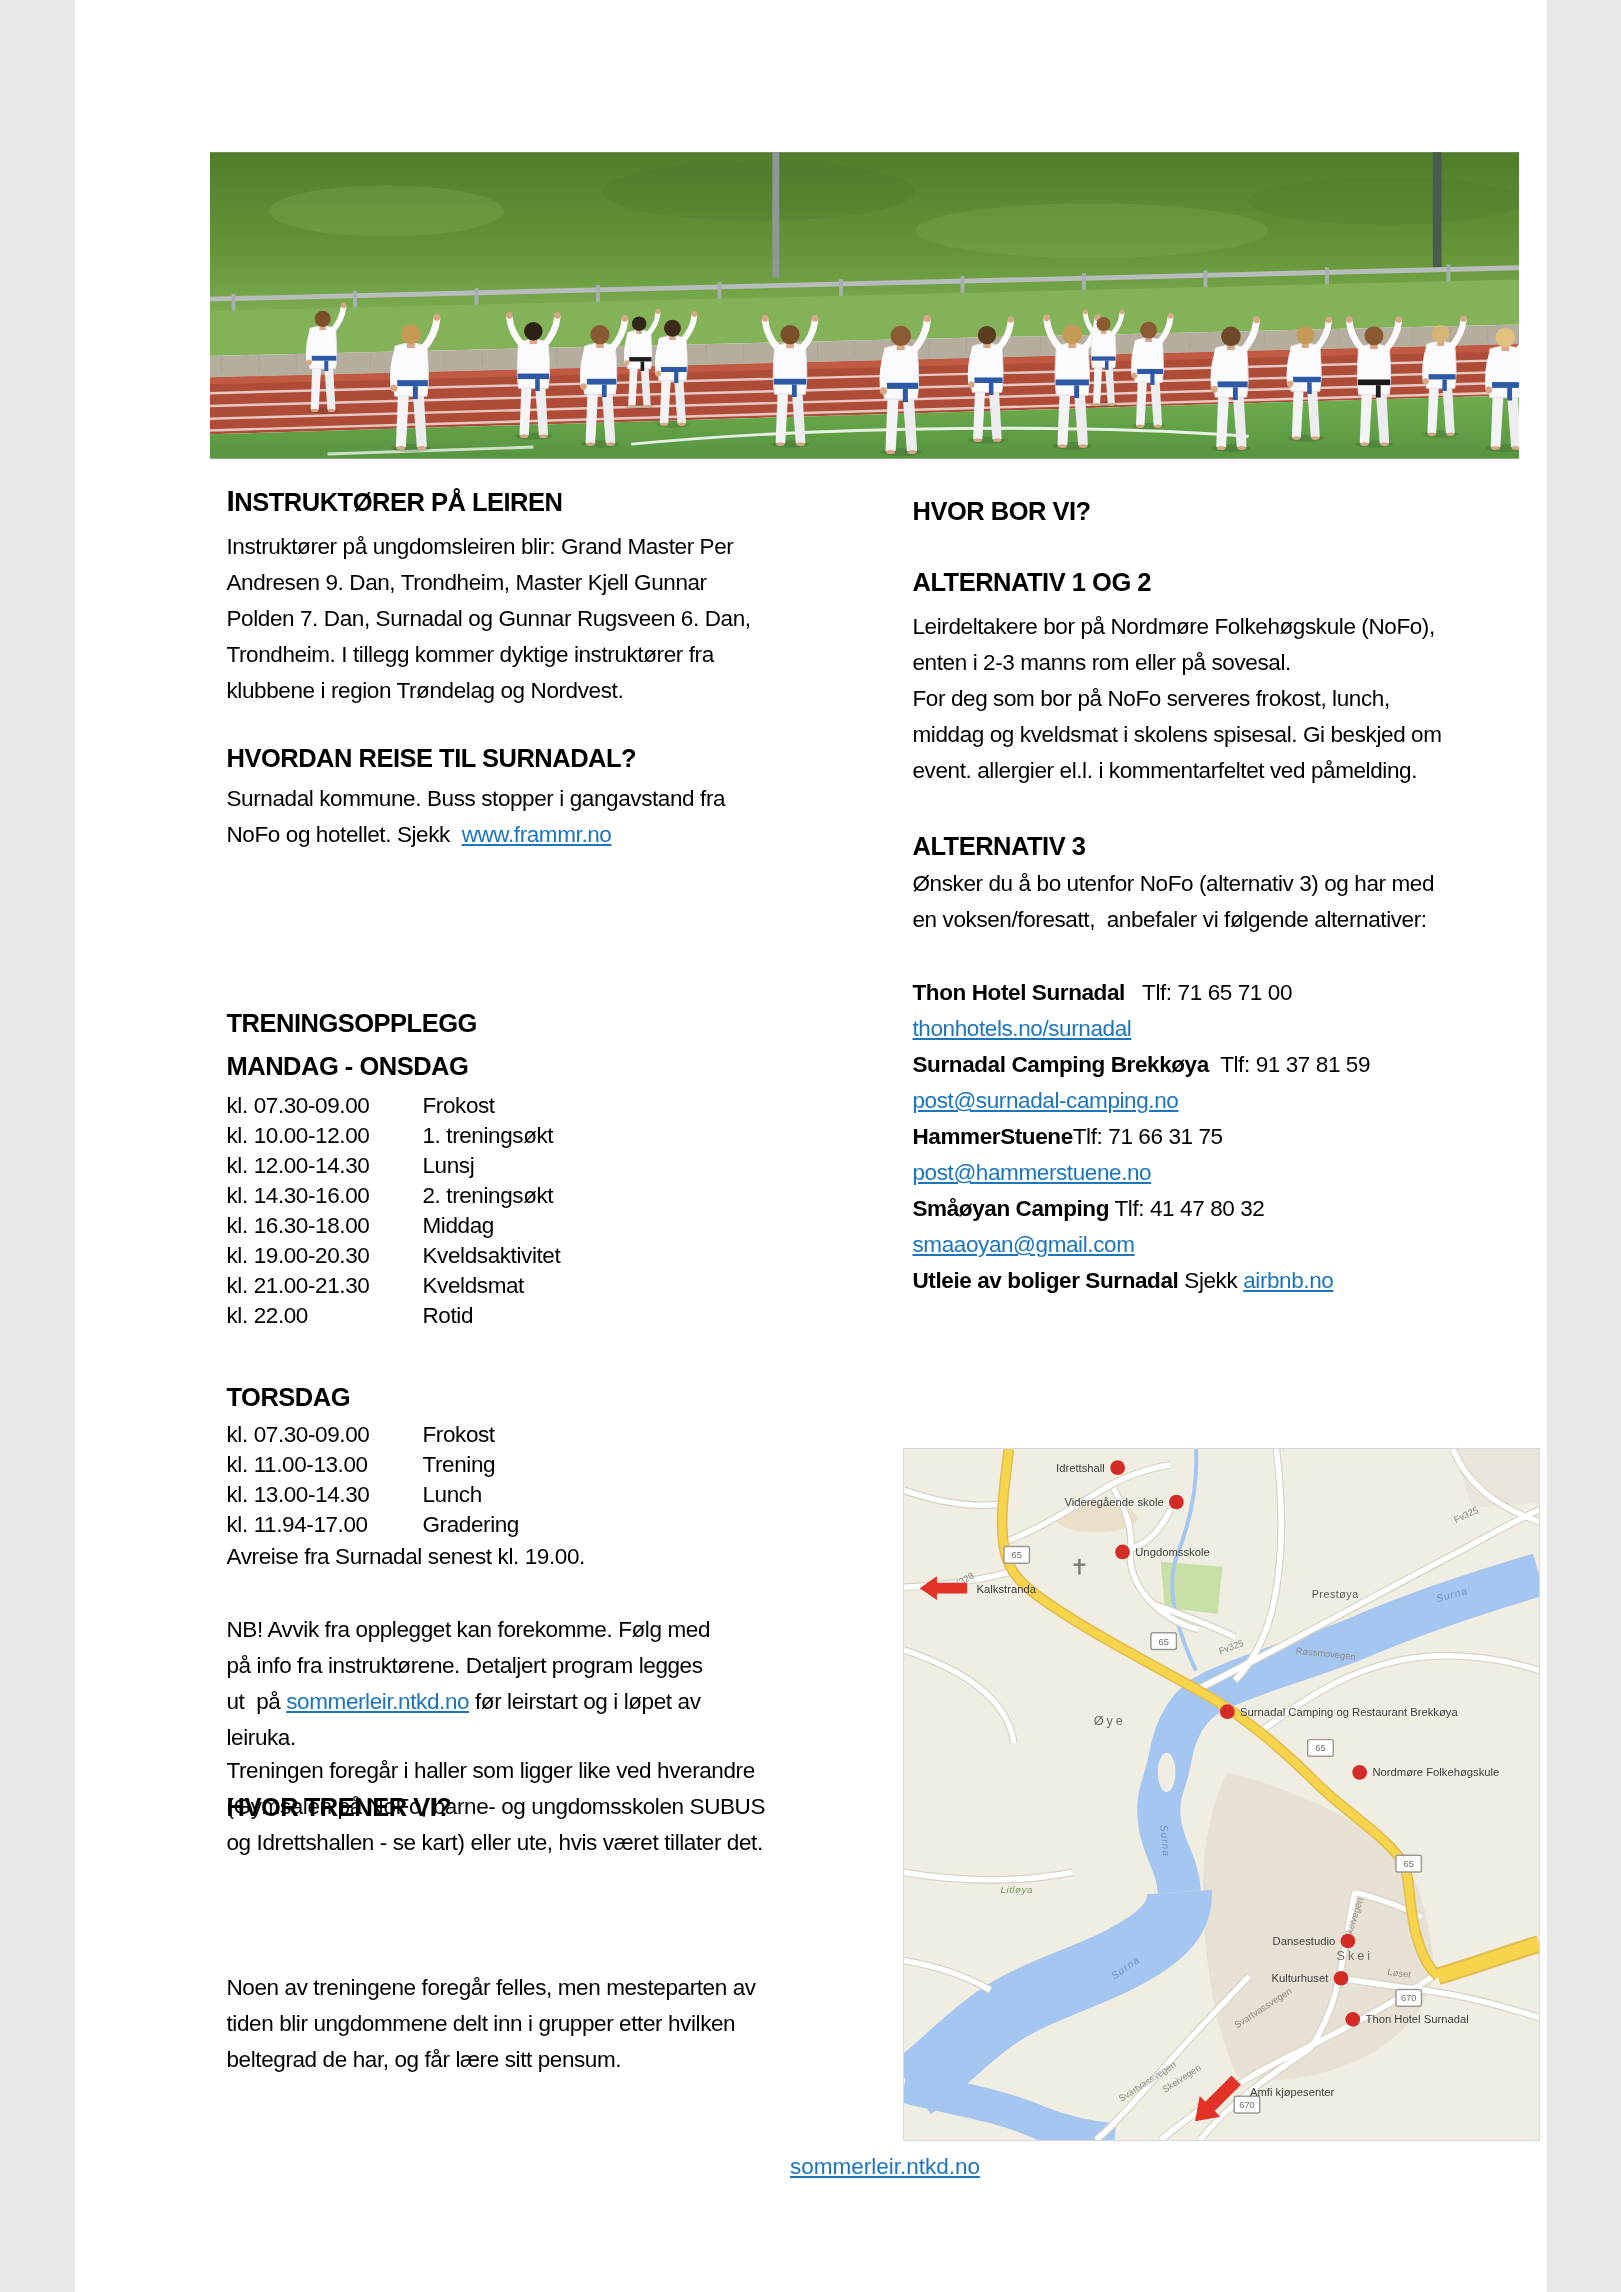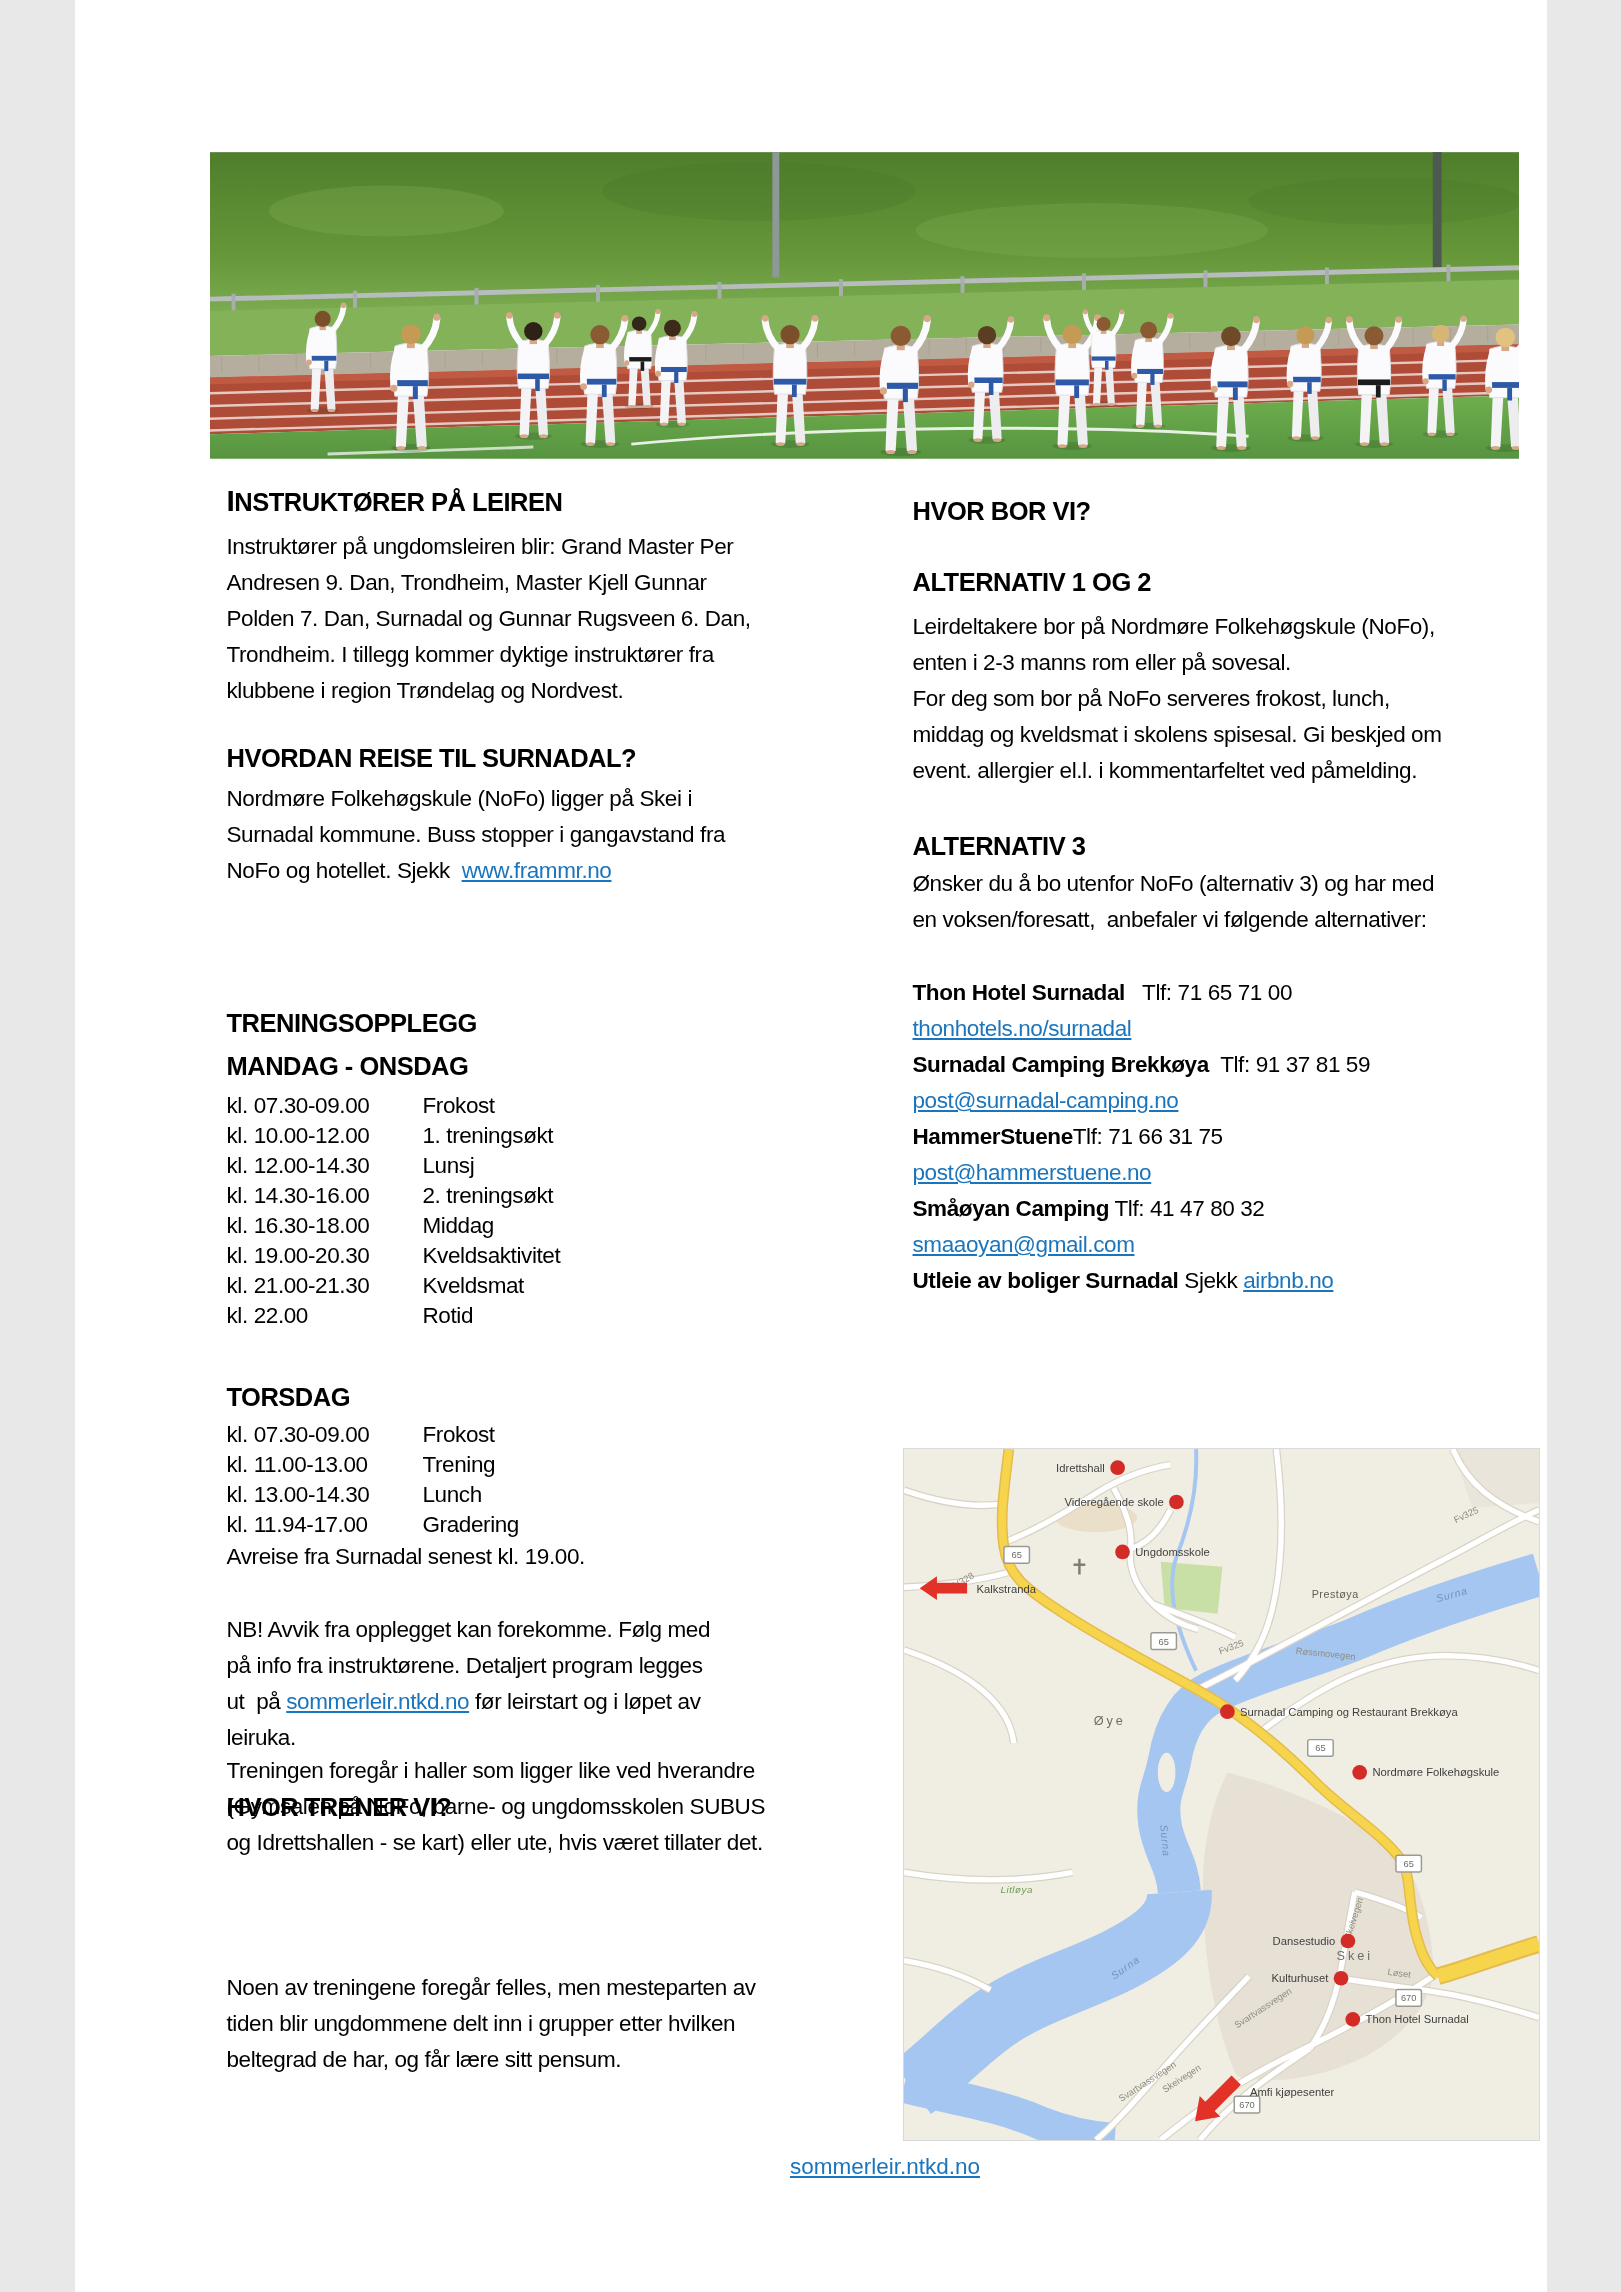--- a/index.html
+++ b/index.html
@@ -386,21 +386,20 @@
   <div class="abs" style="left:152px;top:529px;">
       <div class="line">Instruktører på ungdomsleiren blir: Grand Master Per</div>
       <div class="line">Andresen 9. Dan, Trondheim, Master Kjell Gunnar</div>
       <div class="line">Polden 7. Dan, Surnadal og Gunnar Rugsveen 6. Dan,</div>
       <div class="line">Trondheim. I tillegg kommer dyktige instruktører fra</div>
       <div class="line">klubbene i region Trøndelag og Nordvest.</div>
     </div>
 
   <div class="abs h" style="left:152px;top:742px;">HVORDAN REISE TIL SURNADAL?</div>
   <div class="abs" style="left:152px;top:781px;">
-      <div class="line">Nordmøre Folkehøgskule (NoFo) ligger på Skei i</div>
       <div class="line">Surnadal kommune. Buss stopper i gangavstand fra</div>
       <div class="line">NoFo og hotellet. Sjekk  <a class="link" href="#">www.frammr.no</a></div>
     </div>
 
   <div class="abs h" style="left:152px;top:1007px;">TRENINGSOPPLEGG</div>
   <div class="abs h" style="left:152px;top:1050px;">MANDAG - ONSDAG</div>
   <div class="abs sched" style="left:152px;top:1091px;">
       <div class="sched-row"><span class="sched-time">kl. 07.30-09.00</span><span>Frokost</span></div>
       <div class="sched-row"><span class="sched-time">kl. 10.00-12.00</span><span>1. treningsøkt</span></div>
       <div class="sched-row"><span class="sched-time">kl. 12.00-14.30</span><span>Lunsj</span></div>

